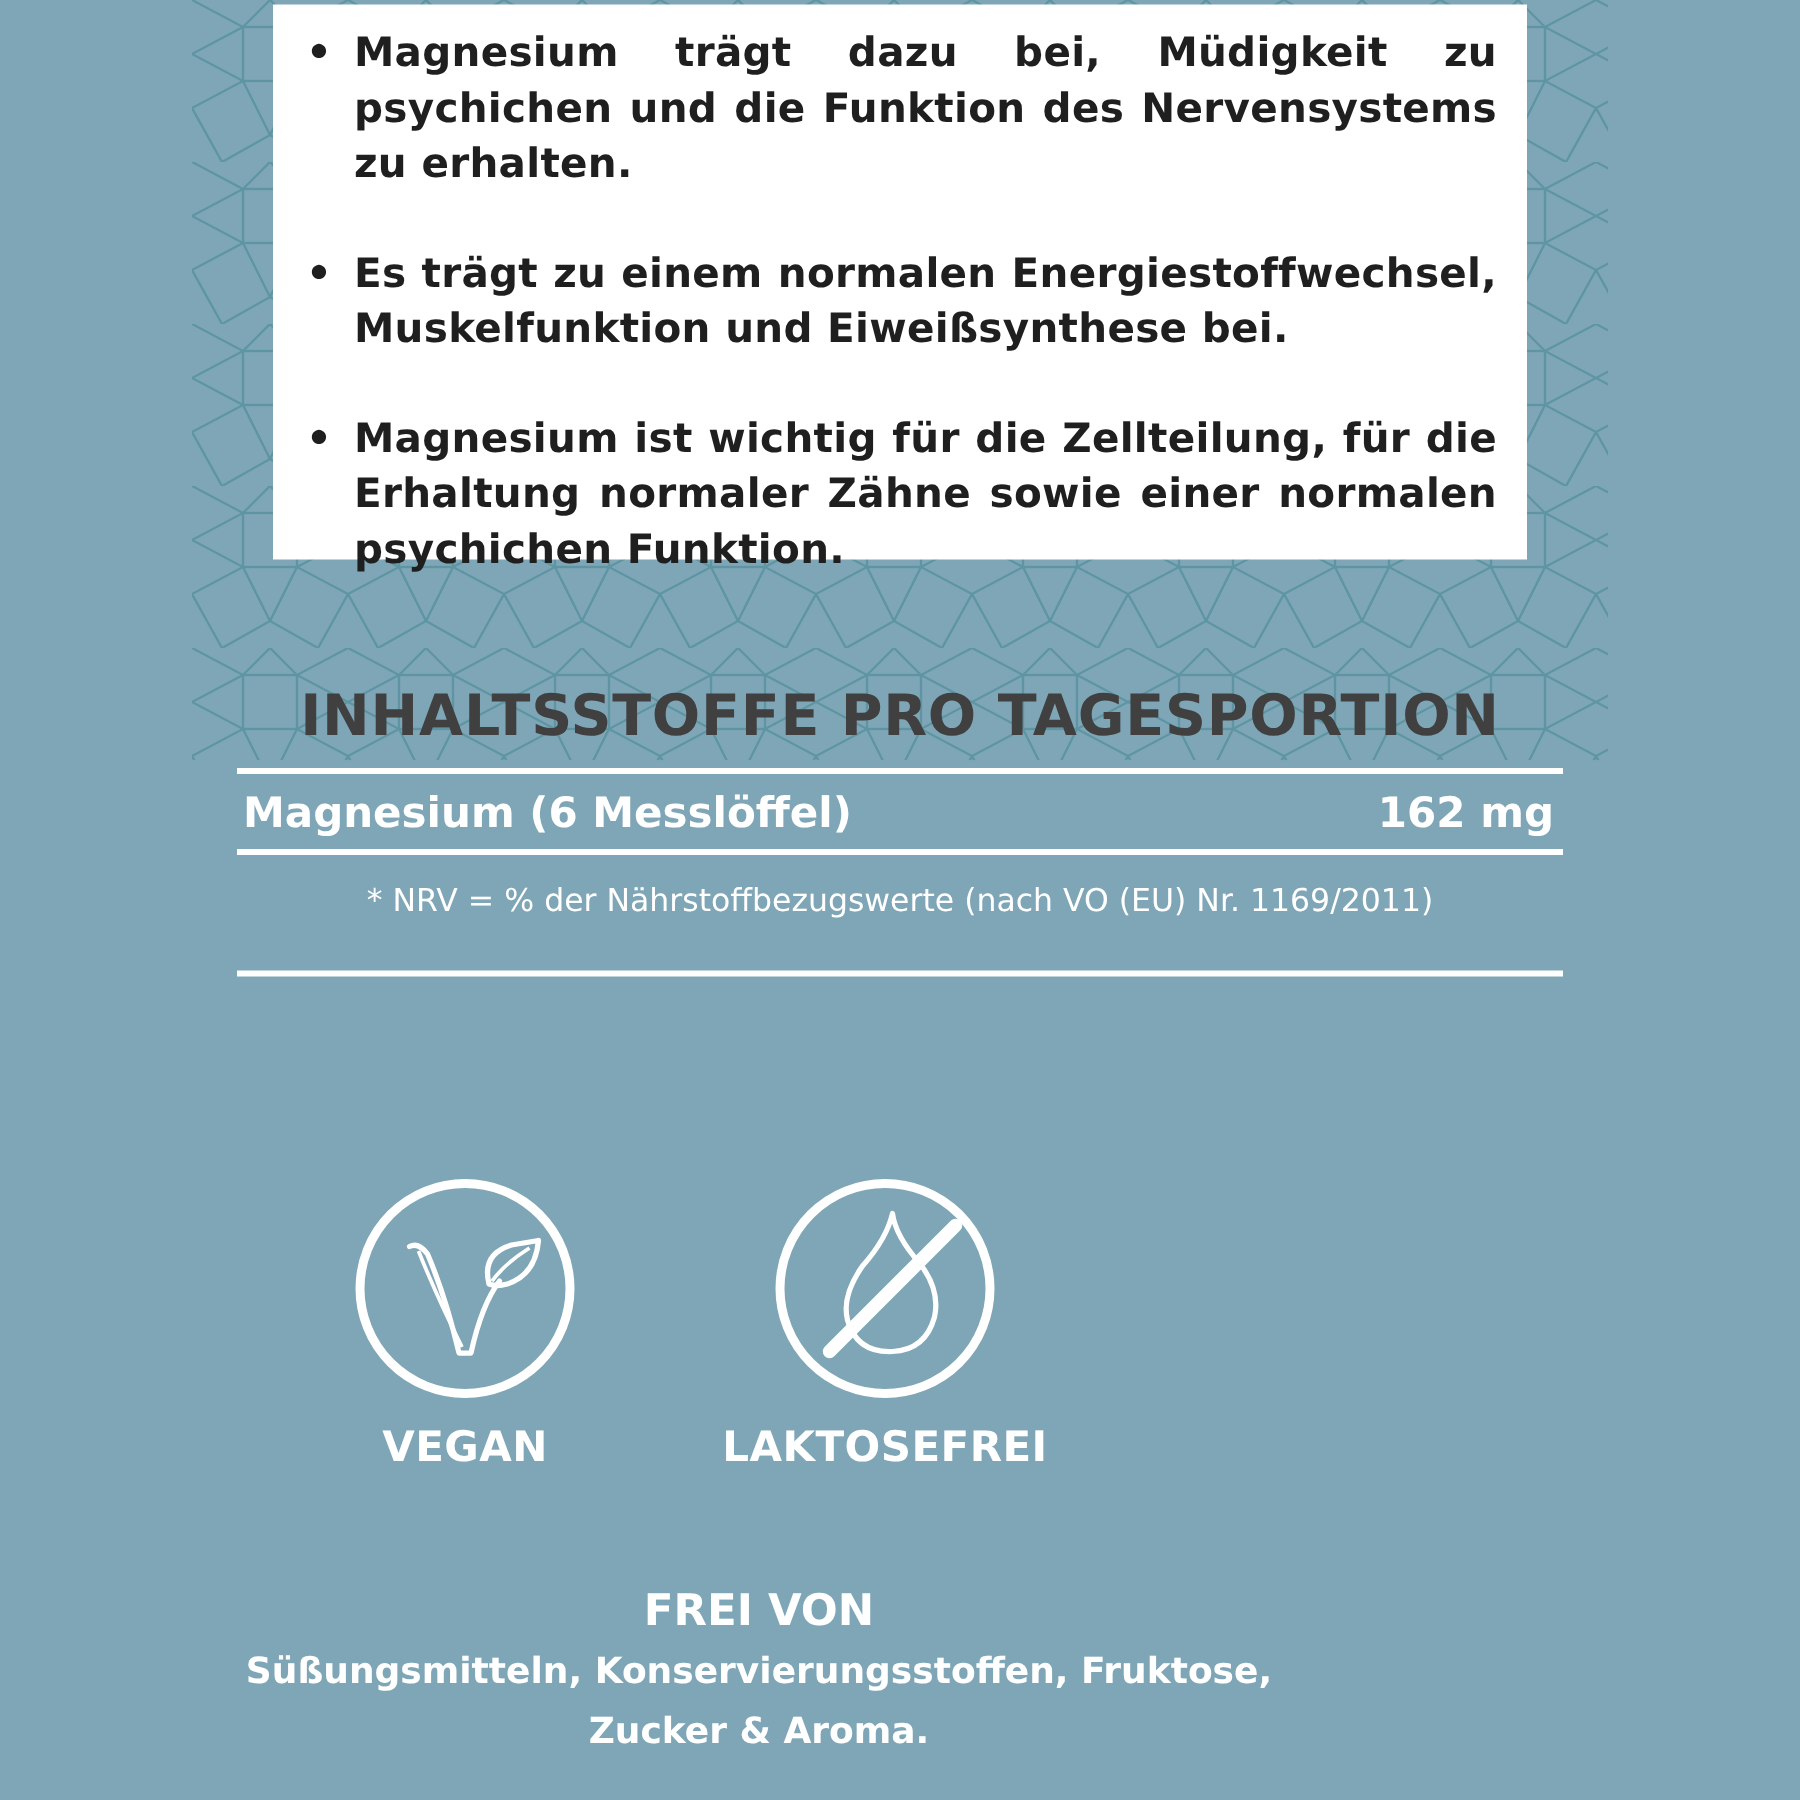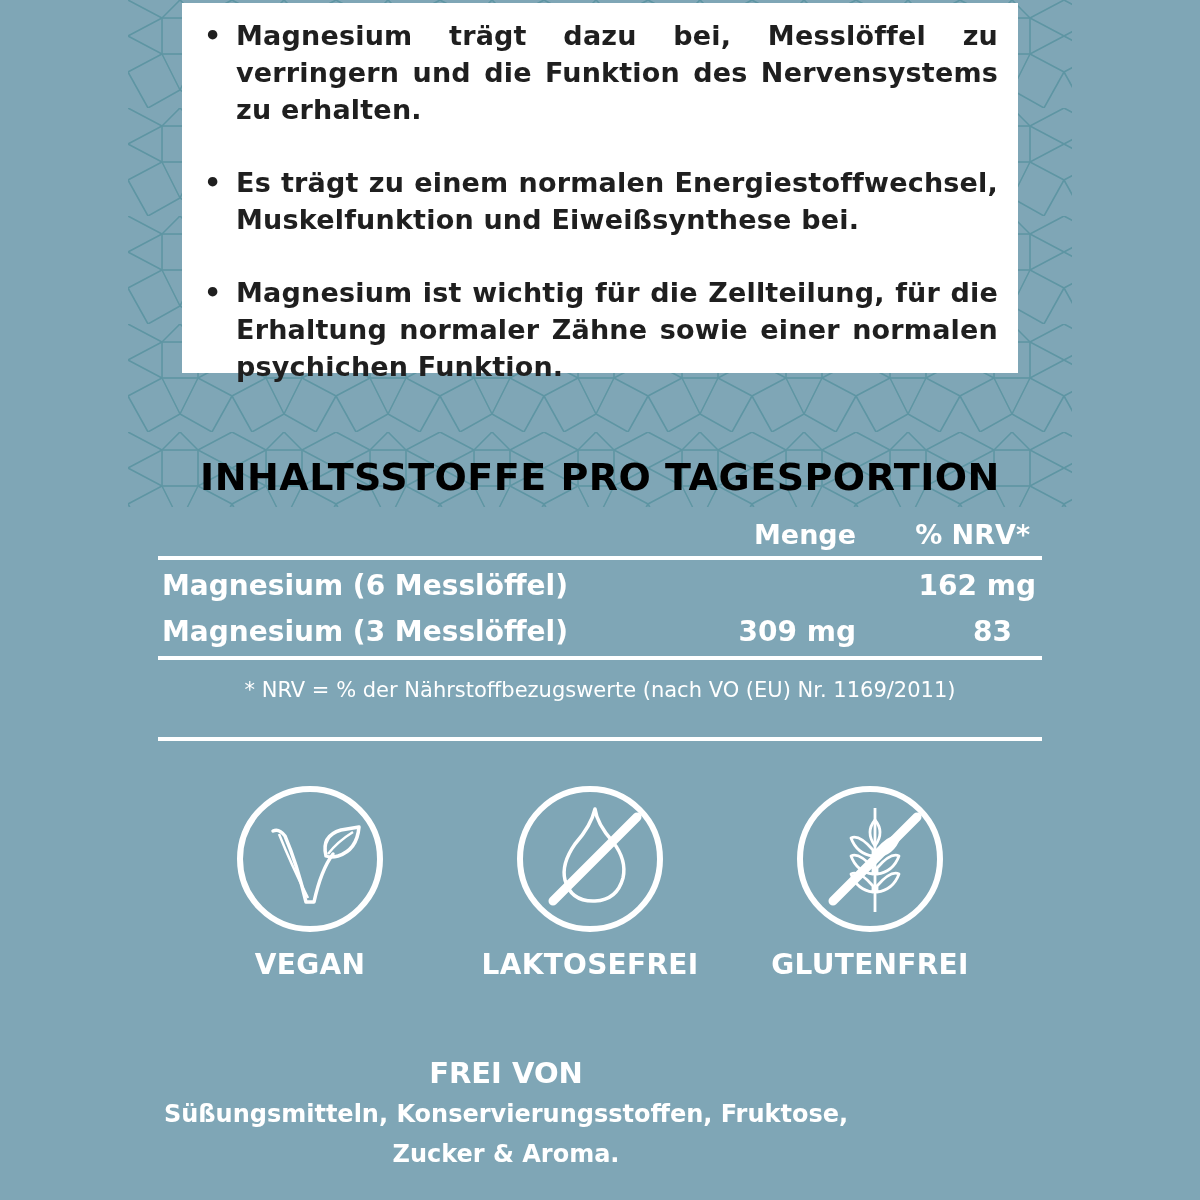--- a/index.html
+++ b/index.html
@@ -23,21 +23,21 @@
   .benefit {
     display: flex; align-items: flex-start;
     font-size: 27px; line-height: 37px; color: #1f1f1f;
     font-weight: bold;
     margin-bottom: 36px;
   }
   .benefit .bullet { width: 32px; flex: 0 0 32px; text-align: left; padding-left: 2px; }
   .benefit .text { flex: 1; text-align: justify; text-align-last: left; letter-spacing: 0.2px; }
   .section-title {
     position: absolute; left: 0; width: 1200px; top: 455px;
-    text-align: center; color: #000000; font-weight: bold;
+    text-align: center; color: #404040; font-weight: bold;
     font-size: 38px; letter-spacing: 0.5px;
   }
   .table {
     position: absolute; left: 158px; width: 884px; top: 512px;
     color: #ffffff; font-weight: bold;
   }
   .thead, .trow { display: flex; align-items: center; }
   .thead { height: 44px; font-size: 27px; }
   .trow { height: 46px; font-size: 28px; }
   .col-name { flex: 1; padding-left: 4px; }
@@ -95,50 +95,40 @@
         </g>
       </pattern>
     </defs>
     <rect x="0" y="0" width="944" height="507" fill="url(#geo)"></rect>
   </svg>
 </div>
 
 <div class="benefits-box">
   <div class="benefit">
     <span class="bullet">•</span>
-    <span class="text">Magnesium trägt dazu bei, Messlöffel zu verringern und die Funktion des Nervensystems zu erhalten.</span>
+    <span class="text">Magnesium trägt dazu bei, Müdigkeit zu psychichen und die Funktion des Nervensystems zu erhalten.</span>
   </div>
   <div class="benefit">
     <span class="bullet">•</span>
     <span class="text">Es trägt zu einem normalen Energiestoffwechsel, Muskelfunktion und Eiweißsynthese bei.</span>
   </div>
   <div class="benefit">
     <span class="bullet">•</span>
     <span class="text">Magnesium ist wichtig für die Zellteilung, für die Erhaltung normaler Zähne sowie einer normalen psychichen Funktion.</span>
   </div>
 </div>
 
 <div class="section-title">INHALTSSTOFFE PRO TAGESPORTION</div>
 
 <div class="table">
-  <div class="thead">
-    <span class="col-name"></span>
-    <span class="col-amount">Menge</span>
-    <span class="col-nrv">% NRV*</span>
-  </div>
   <div class="rule top"></div>
   <div class="rows">
     <div class="trow">
       <span class="col-name">Magnesium (6 Messlöffel)</span>
       <span class="col-amount">162 mg</span>
-    </div>
-    <div class="trow">
-      <span class="col-name">Magnesium (3 Messlöffel)</span>
-      <span class="col-amount">309 mg</span>
-      <span class="col-nrv">83</span>
     </div>
   </div>
   <div class="rule"></div>
   <div class="footnote">* NRV =  % der Nährstoffbezugswerte (nach VO (EU) Nr. 1169/2011)</div>
   <div class="rule"></div>
 </div>
 
 <div class="icons">
   <div class="badge" style="left:180px;">
     <svg width="150" height="150" viewBox="0 0 150 150">
@@ -151,36 +141,19 @@
     <div class="label">VEGAN</div>
   </div>
   <div class="badge" style="left:460px;">
     <svg width="150" height="150" viewBox="0 0 150 150">
       <circle cx="75" cy="75" r="70" fill="none" stroke="#ffffff" stroke-width="6"></circle>
       <path d="M80 25 Q82 40 98 58 Q112 76 108 94 Q102 116 80 117 Q56 118 50 96 Q46 80 60 60 Q76 42 80 25 Z" fill="none" stroke="#ffffff" stroke-width="3.5" stroke-linejoin="round"></path>
       <line x1="38" y1="117" x2="122" y2="33" stroke="#ffffff" stroke-width="9" stroke-linecap="round"></line>
     </svg>
     <div class="label">LAKTOSEFREI</div>
   </div>
-  <div class="badge" style="left:740px;">
-    <svg width="150" height="150" viewBox="0 0 150 150">
-      <circle cx="75" cy="75" r="70" fill="none" stroke="#ffffff" stroke-width="6"></circle>
-      <g fill="none" stroke="#ffffff" stroke-width="2.8" stroke-linejoin="round">
-        <line x1="80" y1="24" x2="80" y2="128"></line>
-        <path d="M80 36 Q70 48 80 62 Q90 48 80 36 Z"></path>
-        <path d="M78 66 Q64 50 56 54 Q62 70 78 72 Z"></path>
-        <path d="M82 66 Q96 50 104 54 Q98 70 82 72 Z"></path>
-        <path d="M78 84 Q64 68 56 72 Q62 88 78 90 Z"></path>
-        <path d="M82 84 Q96 68 104 72 Q98 88 82 90 Z"></path>
-        <path d="M78 102 Q64 86 56 90 Q62 106 78 108 Z"></path>
-        <path d="M82 102 Q96 86 104 90 Q98 106 82 108 Z"></path>
-      </g>
-      <line x1="38" y1="117" x2="122" y2="33" stroke="#ffffff" stroke-width="9" stroke-linecap="round"></line>
-    </svg>
-    <div class="label">GLUTENFREI</div>
-  </div>
 </div>
 
 <div class="free-from">
   <div class="title">FREI VON</div>
   <div class="list">Süßungsmitteln, Konservierungsstoffen, Fruktose,</div>
   <div class="list">Zucker &amp; Aroma.</div>
 </div>
 
 </body></html>

